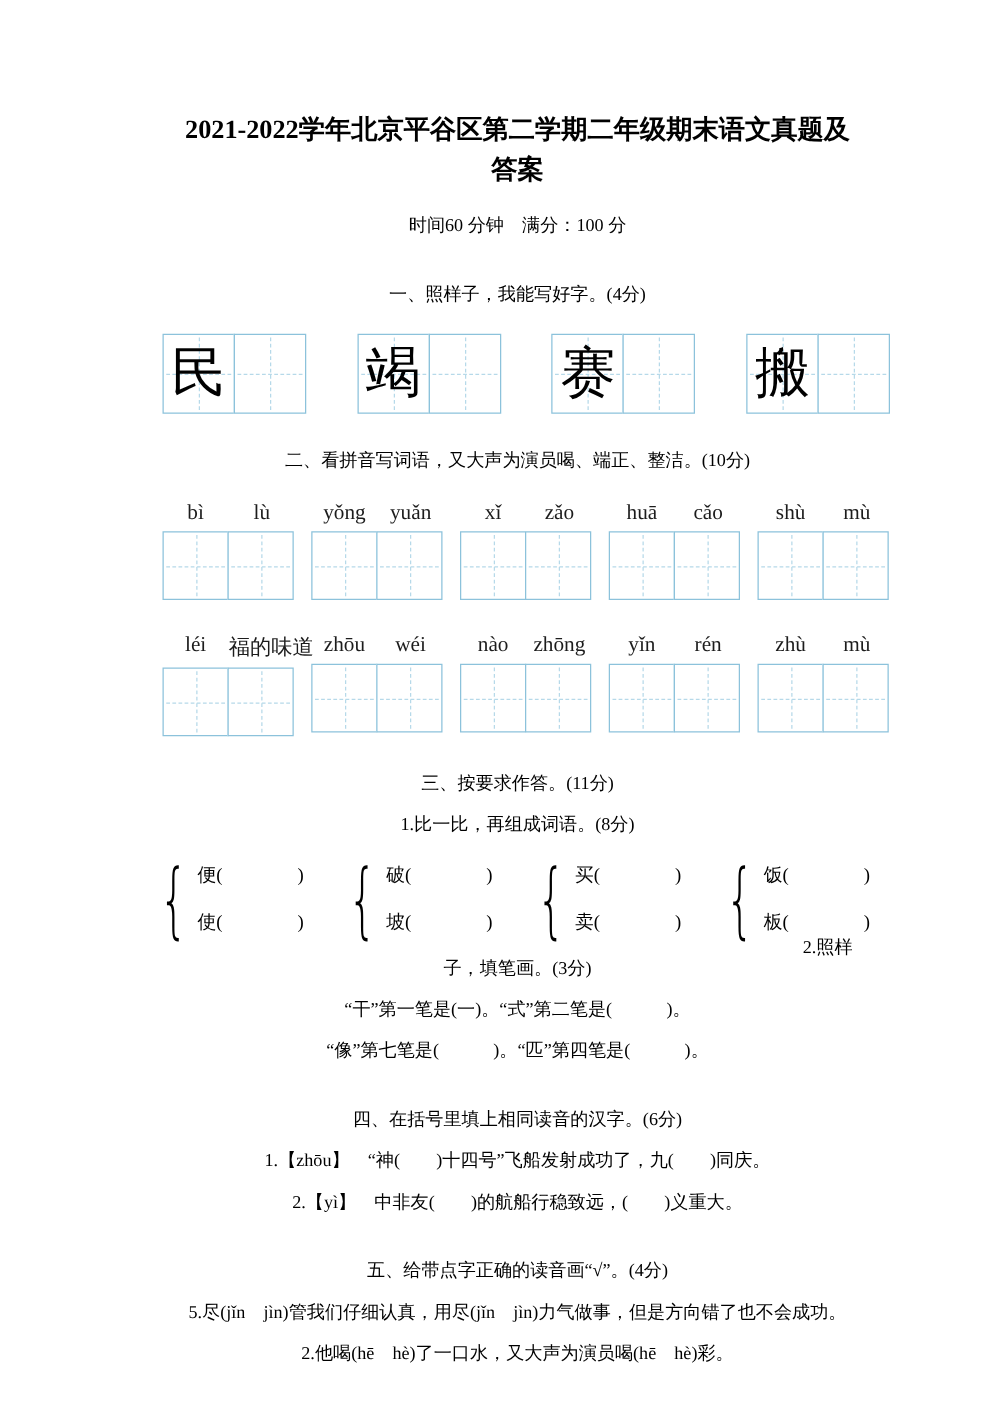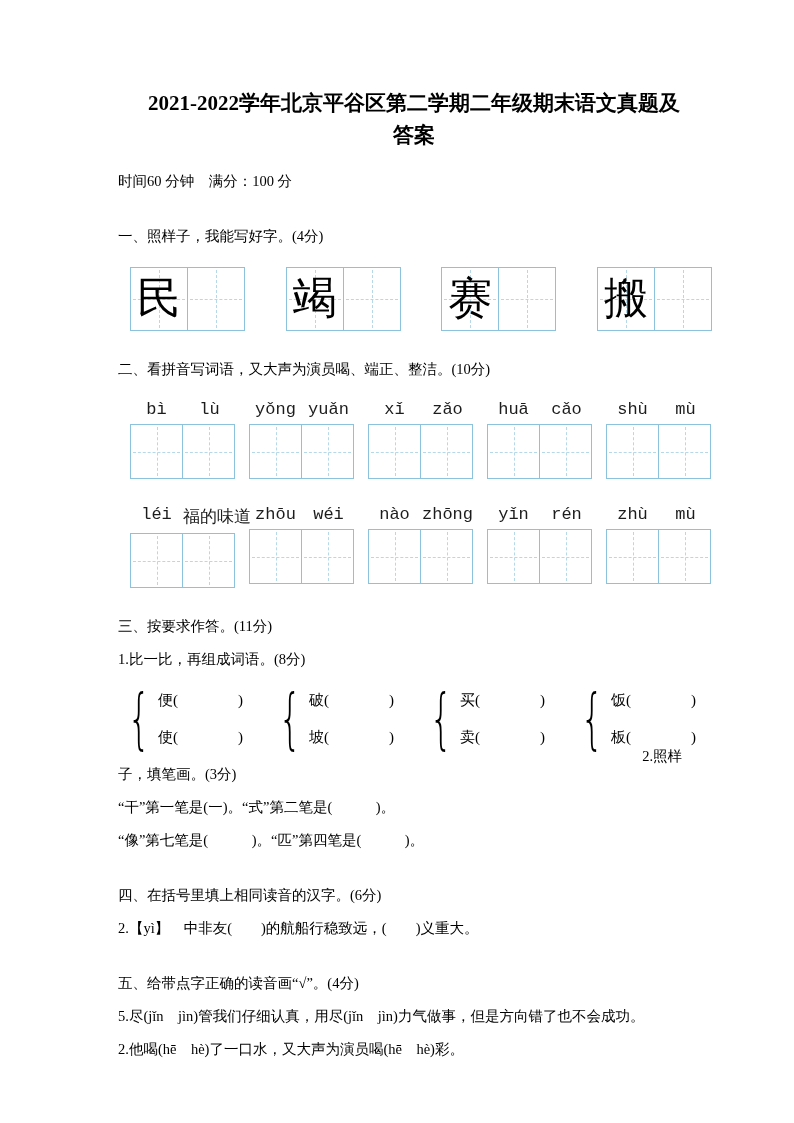--- a/index.html
+++ b/index.html
@@ -2,37 +2,37 @@
 <html><head>
 <meta charset="utf-8">
 <style>
   html,body{margin:0;padding:0;background:#ffffff;}
   .page{
     width:794px;height:1123px;box-sizing:border-box;position:relative;overflow:hidden;
     padding:88px 84px 40px 118px;background:#fff;color:#000;
     font-family:"Liberation Serif","DejaVu Serif",serif;font-size:14.5px;
   }
   .title{text-align:center;font-weight:bold;font-size:21px;line-height:1.5;}
-  p{margin:0;line-height:33px;}
+  p{margin:0;line-height:33px;text-align:center;}
   .meta{margin-top:14px;}
   .h1{margin-top:22px;}
 
   
   .gridrow{display:flex;justify-content:space-between;margin-left:12px;width:582px;}
   .tzg{display:flex;}
   .cell{position:relative;box-sizing:border-box;border:1px solid #8cc2db;margin-left:-1px;background:#fff;}
   .cell:first-child{margin-left:0;}
   .cell::before{content:"";position:absolute;left:50%;top:2px;bottom:2px;border-left:1px dashed #b6d9e9;}
   .cell::after{content:"";position:absolute;top:50%;left:2px;right:2px;border-top:1px dashed #b6d9e9;}
   .s1cell{width:58px;height:64px;}
   .s2cell{width:53px;height:55px;}
   .excell{display:flex;align-items:center;justify-content:center;}
   .exchar{position:relative;z-index:2;font-size:44px;line-height:1;font-family:"Liberation Serif","DejaVu Serif",serif;}
   .wgroup{display:flex;flex-direction:column;}
-  .pinyin{display:flex;width:106px;margin-bottom:5px;font-family:Liberation Mono, monospace;font-size:17px;color:#1c1c1c;}
+  .pinyin{display:flex;width:106px;margin-bottom:5px;font-family:Liberation Serif, serif;font-size:17px;color:#1c1c1c;}
   .pinyin span{display:inline-block;width:50%;text-align:center;white-space:nowrap;}
   .row1{margin-top:14px;}
   .row2{margin-top:26px;}
 
   
   .pairswrap{position:relative;margin-top:4px;width:592px;}
   .pairsrow{display:flex;gap:26px;}
   .pair{display:flex;align-items:center;}
   .brace{font-family:"DejaVu Sans",sans-serif;font-size:66px;font-weight:200;transform:scaleX(.55);line-height:78px;display:inline-block;margin-right:-2px;}
   .pairlines div{line-height:37px;font-size:15px;white-space:nowrap;}
@@ -221,19 +221,20 @@
       </div>
     </div>
     <span class="tail">2.照样</span>
   </div>
 
   <p>子，填笔画。(3分)</p>
   <p>“干”第一笔是(一)。“式”第二笔是(　　　)。</p>
   <p>“像”第七笔是(　　　)。“匹”第四笔是(　　　)。</p>
 
   <p class="h1">四、在括号里填上相同读音的汉字。(6分)</p>
+  <p>1.【zhōu】　“神(　　)十四号”飞船发射成功了，九(　　)同庆。</p>
   <p>2.【yì】　中非友(　　)的航船行稳致远，(　　)义重大。</p>
 
   <p class="h1">五、给带点字正确的读音画“√”。(4分)</p>
   <p>5.尽(jǐn　jìn)管我们仔细认真，用尽(jǐn　jìn)力气做事，但是方向错了也不会成功。</p>
   <p>2.他喝(hē　hè)了一口水，又大声为演员喝(hē　hè)彩。</p>
 
 </div>
 
 </body></html>

